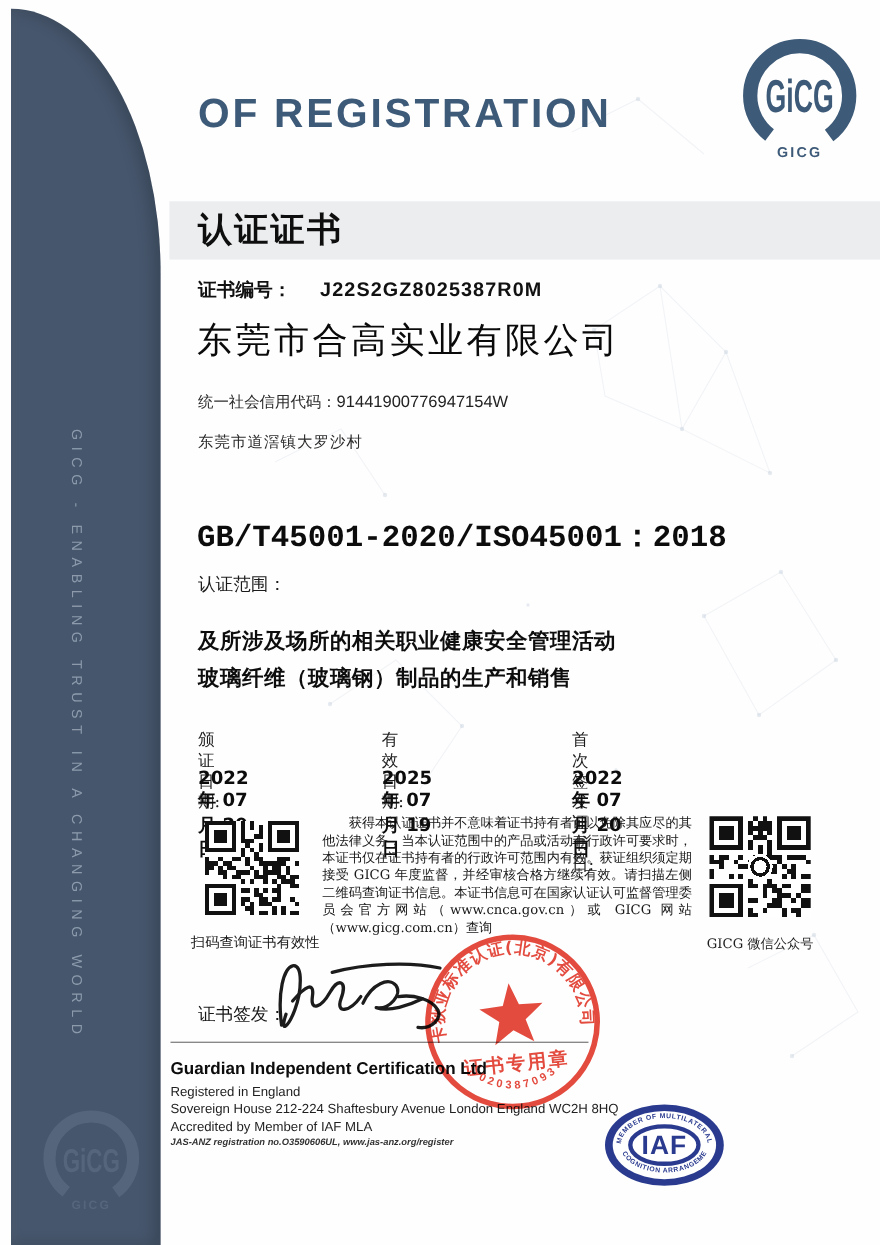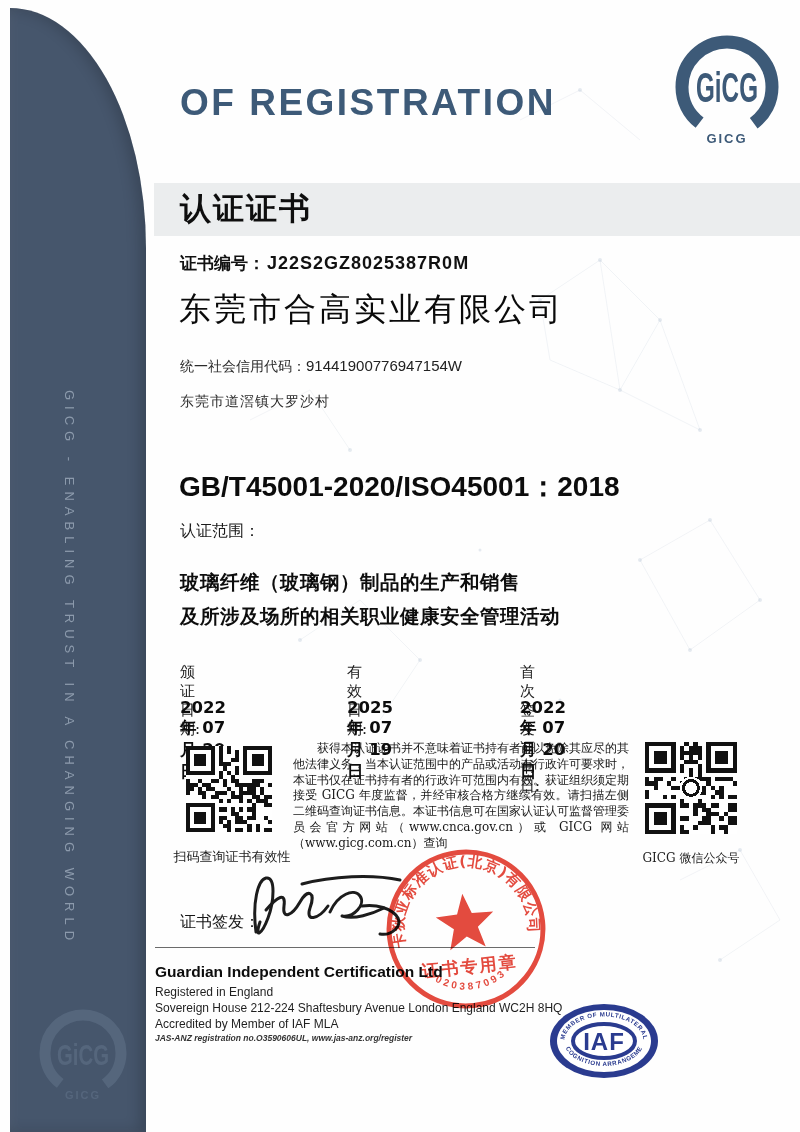--- a/index.html
+++ b/index.html
@@ -35,27 +35,27 @@
   .band {
     position:absolute; left:154px; right:0; top:183px; height:53px;
     background:#ebedee; z-index:1;
   }
   .title-cn {
     position:absolute; left:180px; top:188px; z-index:3;
     font-size:31px; font-weight:700; color:#0e0e0e; letter-spacing:2px;
   }
   
   .row-certno { position:absolute; left:180px; top:252px; z-index:3; font-size:17px; font-weight:700; }
-  .row-certno .no { font-family:"Liberation Sans", sans-serif; font-size:18px; letter-spacing:1px; margin-left:2px; }
+  .row-certno .no { font-family:"Liberation Sans", sans-serif; font-size:18px; letter-spacing:1px; margin-left:26px; }
   .company { position:absolute; left:179px; top:288px; z-index:3; font-family:"DejaVu Serif", serif; font-size:32px; letter-spacing:3px; color:#0a0a0a; }
   .credit  { position:absolute; left:180px; top:357px; z-index:3; font-family:"DejaVu Serif", serif; font-size:14px; color:#2b2b2b; }
   .credit .val { font-family:"Liberation Sans", sans-serif; font-size:15px; color:#222; }
   .address { position:absolute; left:180px; top:393px; z-index:3; font-family:"DejaVu Serif", serif; font-size:14px; color:#2b2b2b; letter-spacing:1px; }
   .statement { position:absolute; left:180px; top:430px; z-index:3; font-family:"DejaVu Serif", serif; font-size:17.5px; color:#1b1b1b; letter-spacing:1.5px; }
-  .standard { position:absolute; left:179px; top:468px; z-index:3; font-family:Liberation Sans, sans-serif; font-size:28px; font-weight:bold; color:#0c0c0c; }
+  .standard { position:absolute; left:179px; top:468px; z-index:3; font-family:Liberation Mono, monospace; font-size:28px; font-weight:bold; color:#0c0c0c; }
   .scope-label { position:absolute; left:180px; top:521px; z-index:3; font-family:"DejaVu Serif", serif; font-size:16px; color:#1b1b1b; }
   .scope { position:absolute; left:180px; top:566px; z-index:3; font-size:19.5px; font-weight:700; line-height:34px; color:#0d0d0d; letter-spacing:.5px; }
   
   .dates { position:absolute; left:0; top:0; z-index:3; }
   .date-label { position:absolute; font-family:"DejaVu Serif", serif; font-size:15px; color:#1c1c1c; top:663px; }
   .date-value { position:absolute; font-size:16.5px; font-weight:700; color:#0c0c0c; top:698px; }
   .c1 { left:180px; } .c2 { left:347px; } .c3 { left:520px; }
   
   .qr { position:absolute; z-index:3; }
   .qr svg { display:block; width:100%; height:100%; }
@@ -158,22 +158,22 @@
     <span>统一社会信用代码：</span><span class="val">91441900776947154W</span>
   </div>
 
   <div class="address">东莞市道滘镇大罗沙村</div>
 
 
   <div class="standard">GB/T45001-2020/ISO45001：2018</div>
 
   <div class="scope-label">认证范围：</div>
   <div class="scope">
+    <div>及所涉及场所的相关职业健康安全管理活动</div>
     <div>玻璃纤维（玻璃钢）制品的生产和销售</div>
-    <div>及所涉及场所的相关职业健康安全管理活动</div>
   </div>
 
   <div class="dates">
     <div class="date-label c1">颁证日期:</div>
     <div class="date-value c1">2022 年 07 月 20 日</div>
     <div class="date-label c2">有效日期:</div>
     <div class="date-value c2">2025 年 07 月 19 日</div>
     <div class="date-label c3">首次签发证书日:</div>
     <div class="date-value c3">2022 年 07 月 20 日</div>
   </div>

